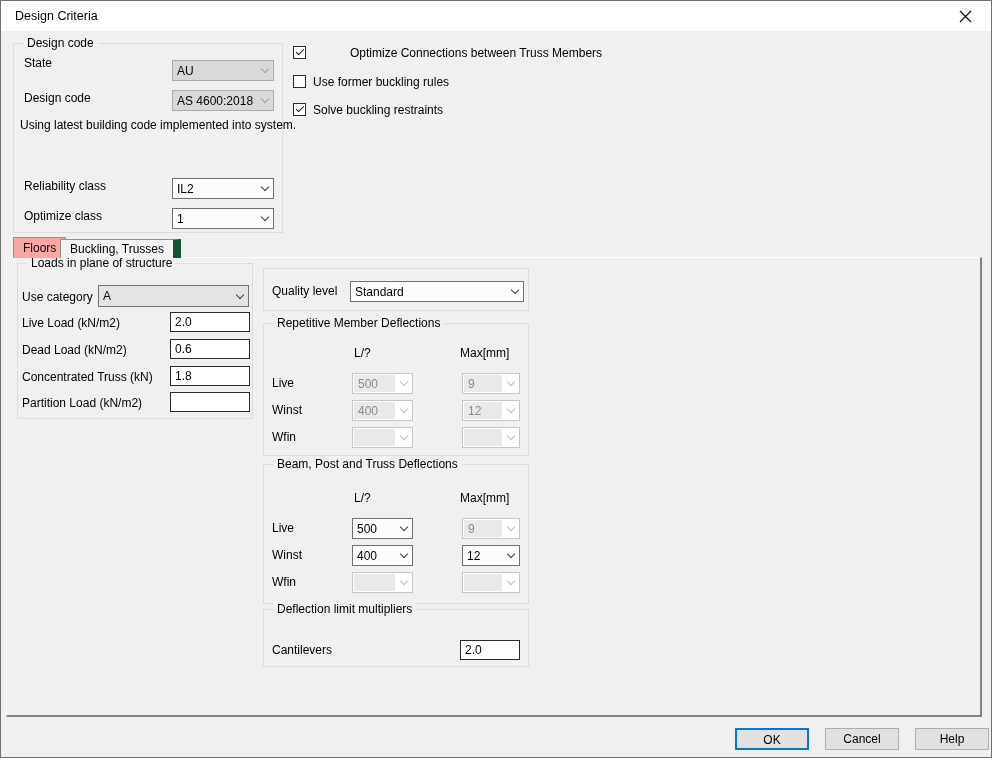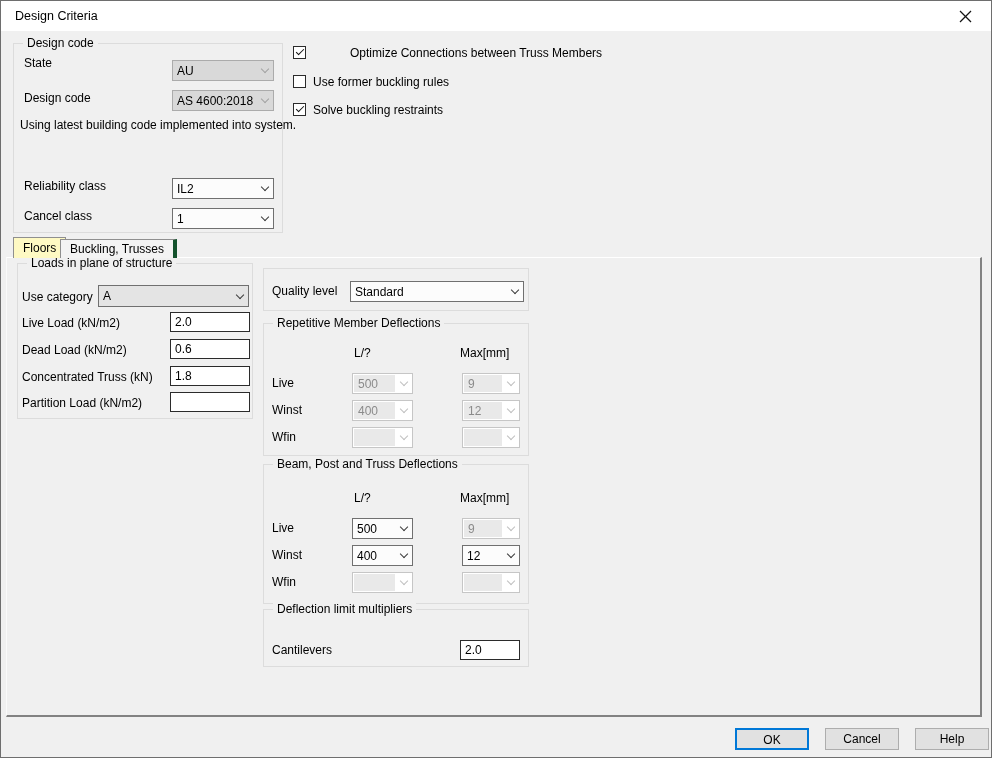--- a/index.html
+++ b/index.html
@@ -41,22 +41,22 @@
   
   .cbrow { position:absolute; display:flex; align-items:center; gap:7px; height:15px; }
   .cbox { width:13px; height:13px; background:#fff; border:1px solid #2b2b2b;
           display:flex; align-items:center; justify-content:center; }
   .check { display:inline-block; width:8px; height:4px; border-left:1.5px solid #111;
            border-bottom:1.5px solid #111; transform:rotate(-45deg); margin-top:-3px; }
 
   
   .tab { position:absolute; top:238px; height:19px; padding:0 9px; line-height:18px;
          background:#f3f3f3; border:1px solid #8f8f8f; border-bottom:none; z-index:3; }
-  .tab.active { top:236px; height:21px; line-height:20px; background:#fef9c3; }
-  .tab-shadow { border-right:4px solid #14532d; }
+  .tab.active { top:236px; height:21px; line-height:20px; background:#fca5a5; }
+  .tab-shadow { border-right:8px solid #14532d; }
 
   .tabpage { position:absolute; left:5px; top:256px; width:976px; height:460px; background:#f0f0f0;
              border-top:1px solid #ffffff; border-left:1px solid #fafafa;
              border-right:2px solid #828282; border-bottom:2px solid #828282; z-index:1; }
 
   
   .colhead { position:absolute; white-space:nowrap; }
 
   
   .btn { position:absolute; top:727px; width:74px; height:22px; background:#e1e1e1;
@@ -100,21 +100,21 @@
     <span class="lbl" style="left:6px; top:74px;">Using latest building code implemented into system.</span>
 
     <span class="lbl" style="left:10px; top:135px;">Reliability class</span>
     <div class="combo" style="left:158px; top:134px; width:102px;">
       <span class="val">IL2</span>
       <span class="arrow">
           <span class="chev"></span>
         </span>
     </div>
 
-    <span class="lbl" style="left:10px; top:165px;">Cancel class</span>
+    <span class="lbl" style="left:10px; top:165px;">Optimize class</span>
     <div class="combo" style="left:158px; top:164px; width:102px;">
       <span class="val">1</span>
       <span class="arrow">
           <span class="chev"></span>
         </span>
     </div>
   </div>
 
   <div class="cbrow" style="left:292px; top:44px;gap:44px;">
     <span class="cbox">

